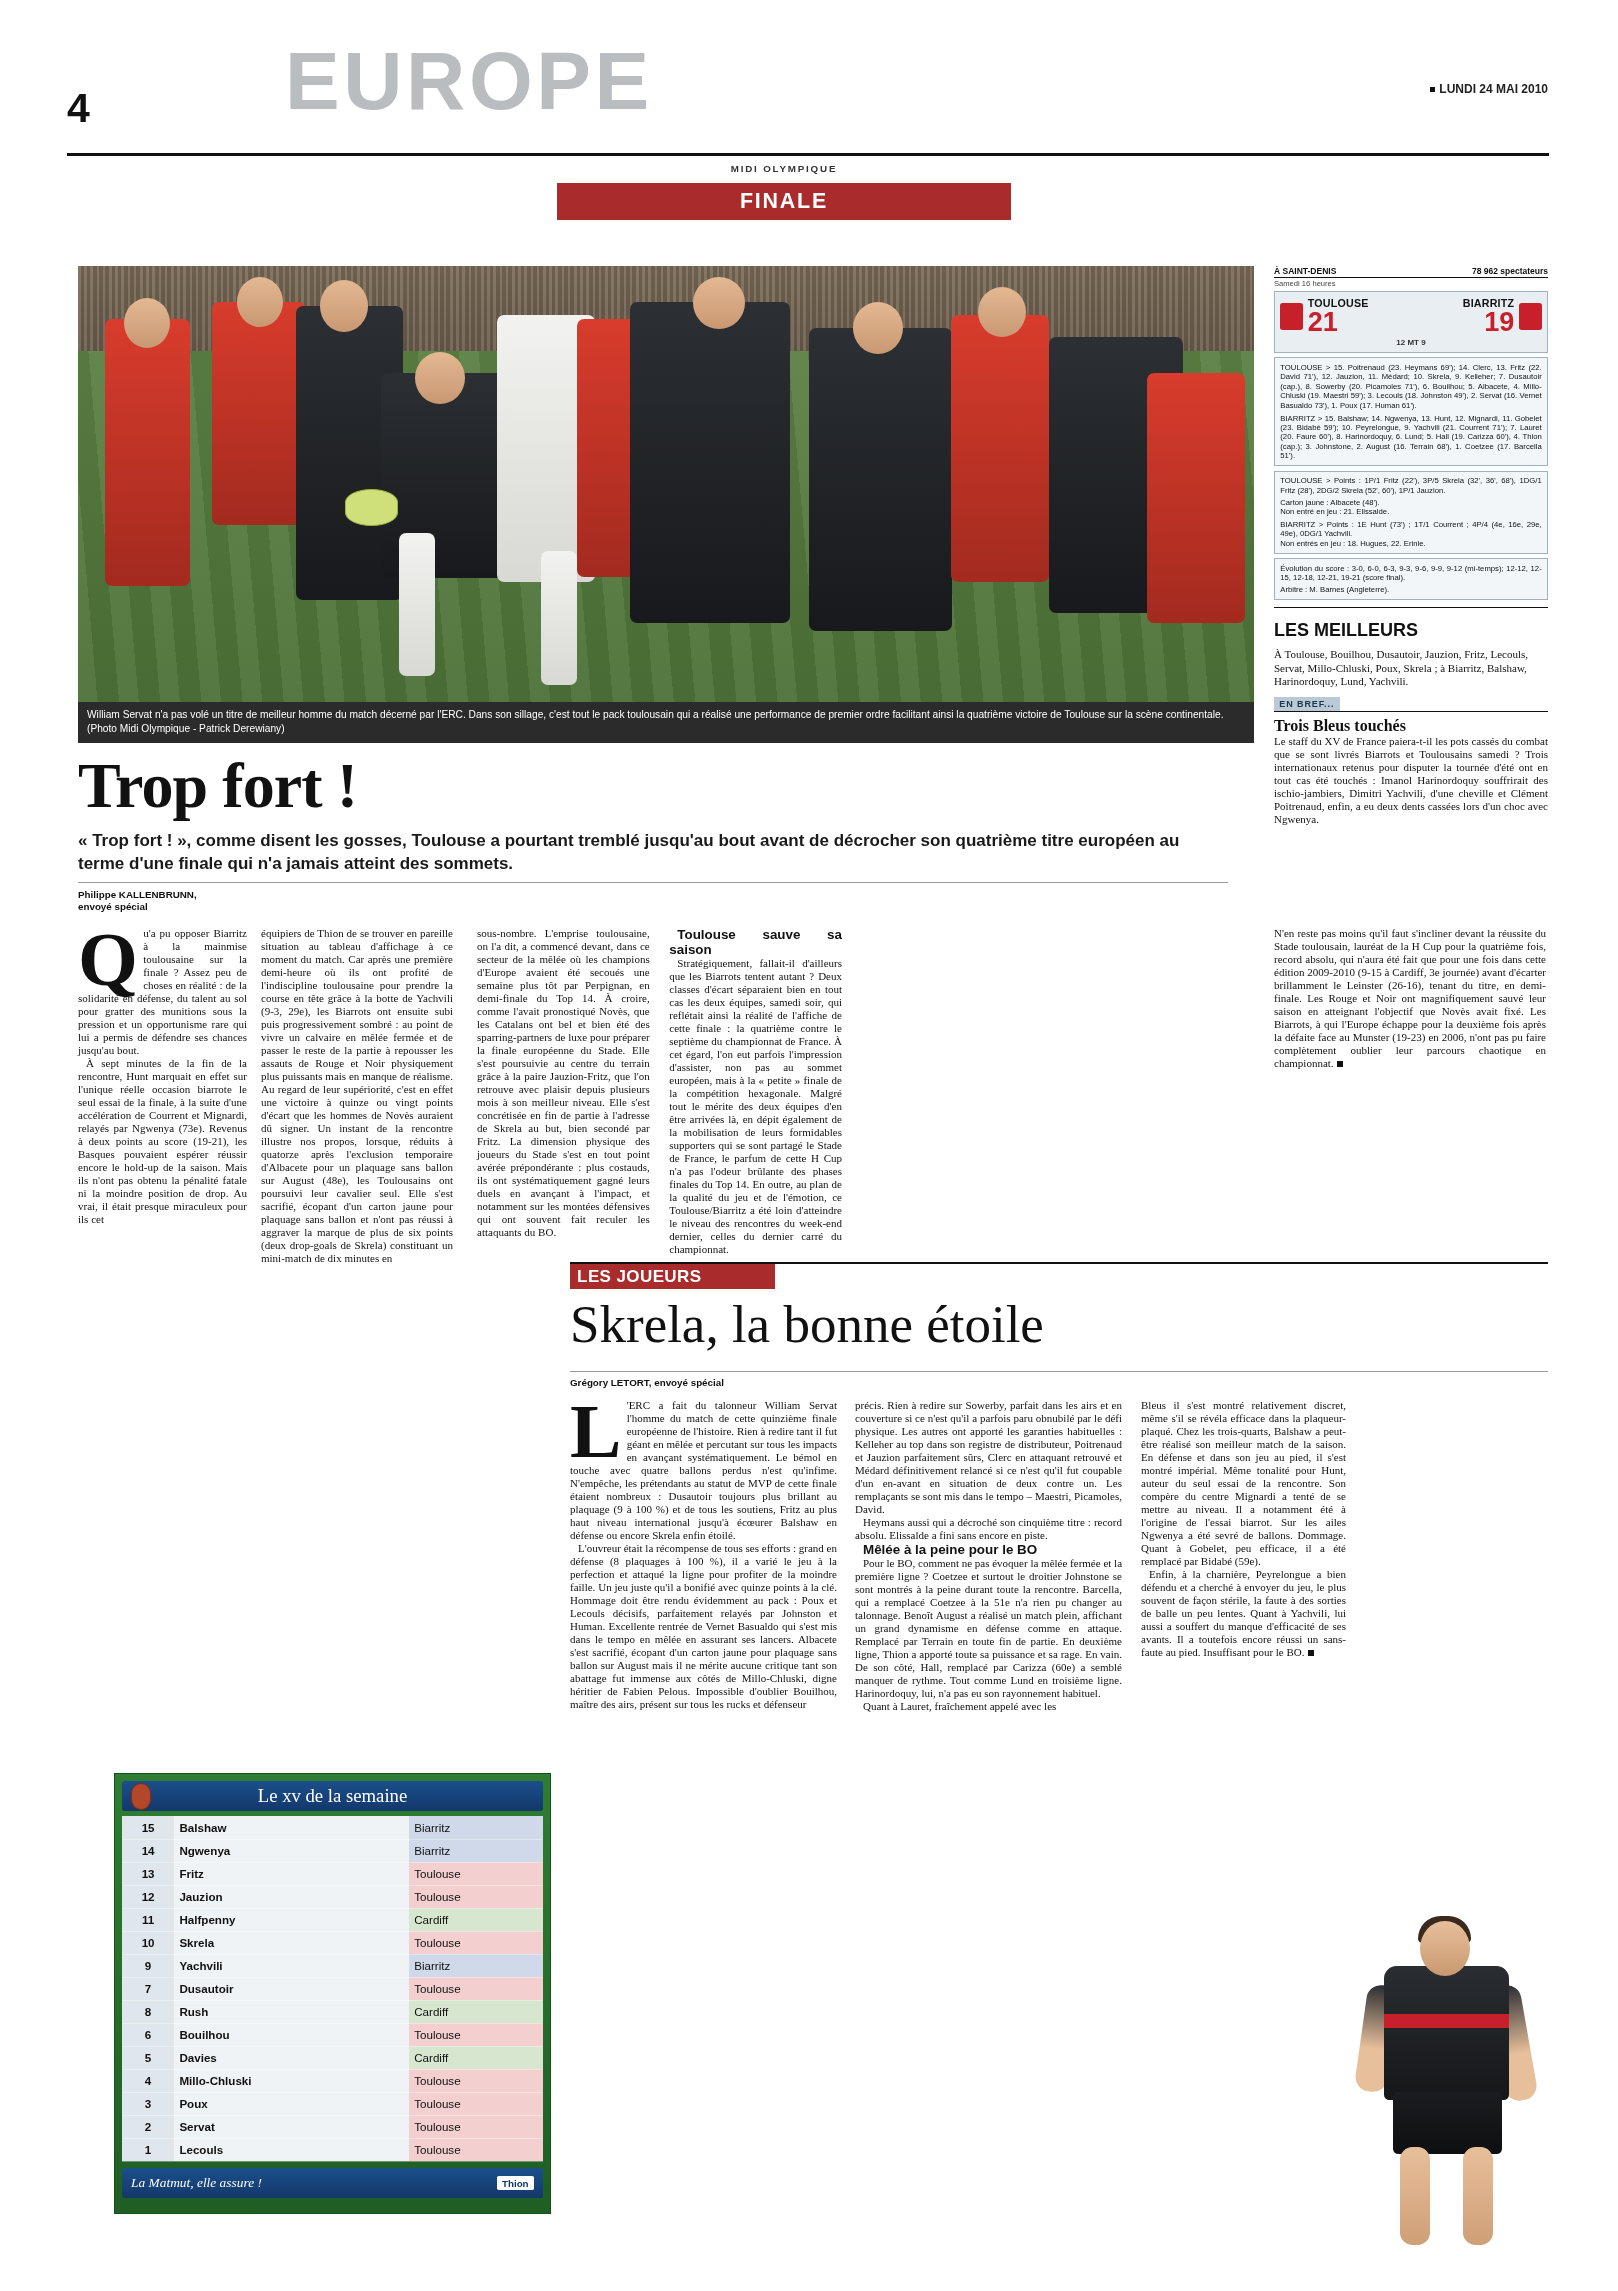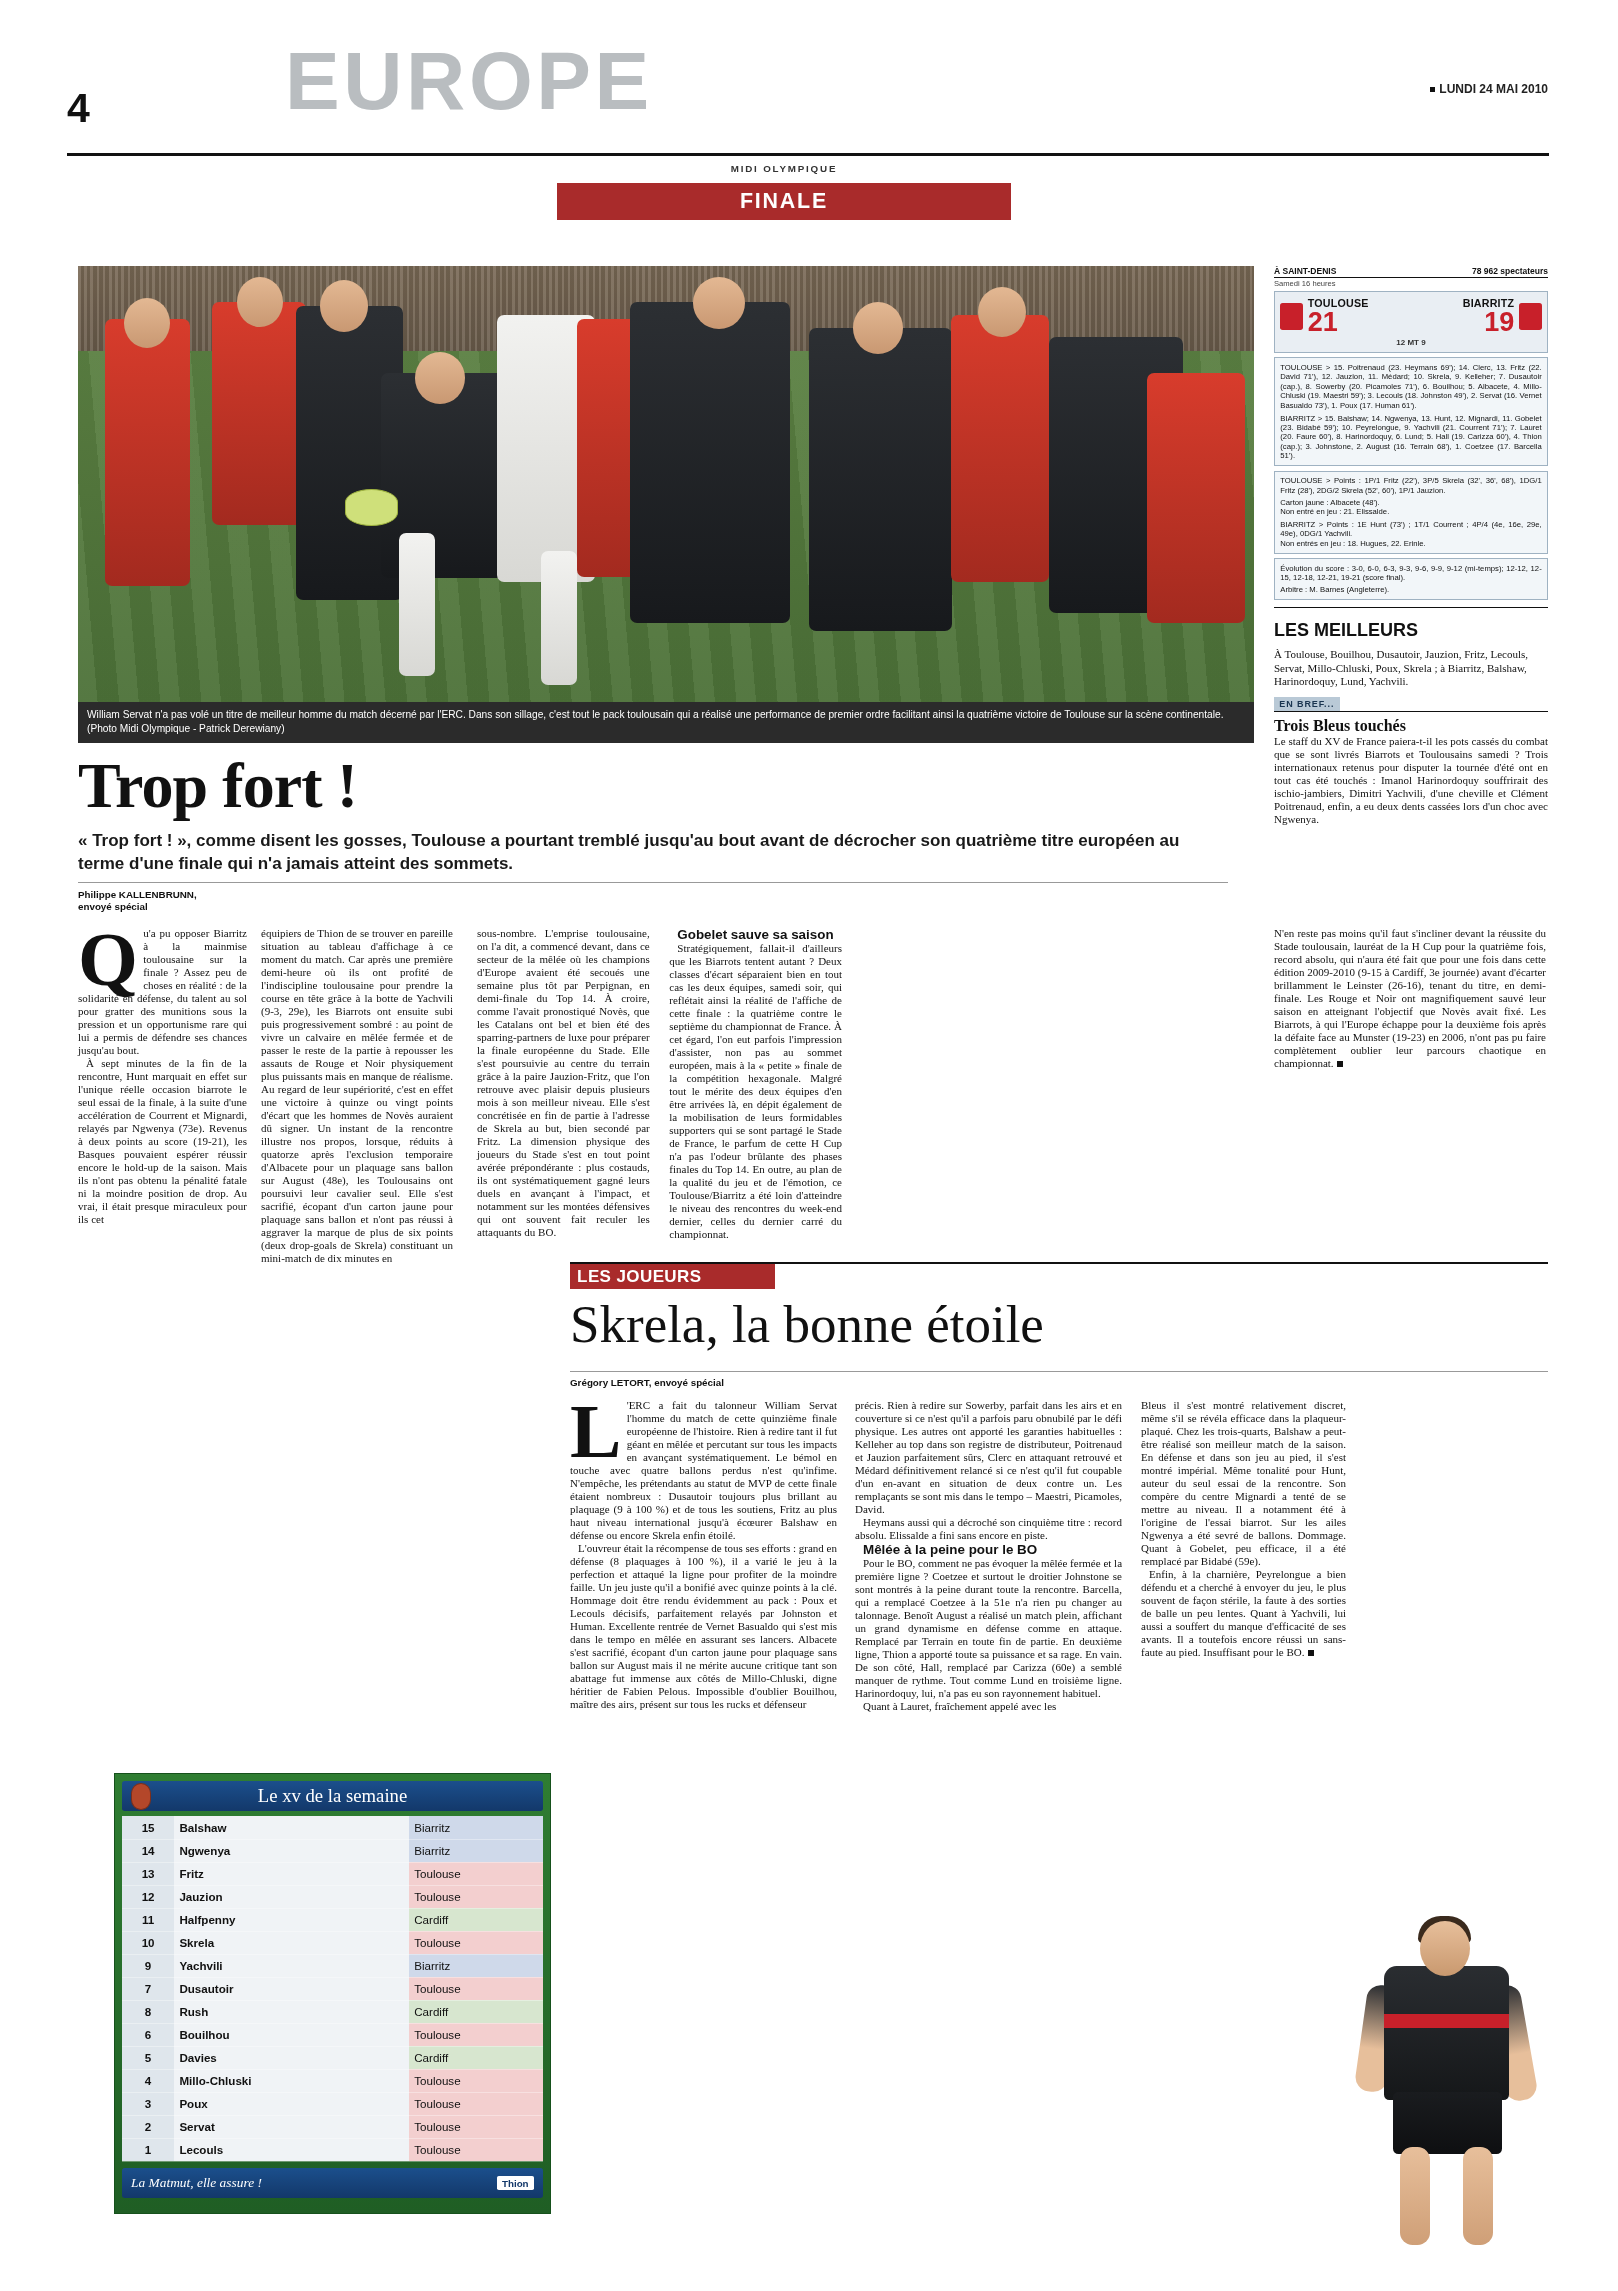--- a/index.html
+++ b/index.html
@@ -288,21 +288,21 @@
     <p>À sept minutes de la fin de la rencontre, Hunt marquait en effet sur l'unique réelle occasion biarrote le seul essai de la finale, à la suite d'une accélération de Courrent et Mignardi, relayés par Ngwenya (73e). Revenus à deux points au score (19-21), les Basques pouvaient espérer réussir encore le hold-up de la saison. Mais ils n'ont pas obtenu la pénalité fatale ni la moindre position de drop. Au vrai, il était presque miraculeux pour ils cet</p>
   </div>
 
   <div class="col" style="left:261px; top:927px; width:192px;">
     <p class="first">équipiers de Thion de se trouver en pareille situation au tableau d'affichage à ce moment du match. Car après une première demi-heure où ils ont profité de l'indiscipline toulousaine pour prendre la course en tête grâce à la botte de Yachvili (9-3, 29e), les Biarrots ont ensuite subi puis progressivement sombré : au point de vivre un calvaire en mêlée fermée et de passer le reste de la partie à repousser les assauts de Rouge et Noir physiquement plus puissants mais en manque de réalisme. Au regard de leur supériorité, c'est en effet une victoire à quinze ou vingt points d'écart que les hommes de Novès auraient dû signer. Un instant de la rencontre illustre nos propos, lorsque, réduits à quatorze après l'exclusion temporaire d'Albacete pour un plaquage sans ballon sur August (48e), les Toulousains ont poursuivi leur cavalier seul. Elle s'est sacrifié, écopant d'un carton jaune pour plaquage sans ballon et n'ont pas réussi à aggraver la marque de plus de six points (deux drop-goals de Skrela) con­stituant un mini-match de dix minutes en</p>
   </div>
 
   <div class="col" style="left:477px; top:927px; width:365px;">
     <div style="column-count:2; column-gap:19.6px;">
       <p class="first">sous-nombre. L'emprise toulousaine, on l'a dit, a commencé devant, dans ce secteur de la mêlée où les champions d'Europe avaient été secoués une semaine plus tôt par Perpignan, en demi-finale du Top 14. À croire, comme l'avait pronostiqué Novès, que les Catalans ont bel et bien été des sparring-partners de luxe pour préparer la finale européenne du Stade. Elle s'est poursuivie au centre du terrain grâce à la paire Jauzion-Fritz, que l'on retrouve avec plaisir depuis plusieurs mois à son meilleur niveau. Elle s'est concrétisée en fin de partie à l'adresse de Skrela au but, bien secondé par Fritz. La dimension physique des joueurs du Stade s'est en tout point avérée prépondérante : plus costauds, ils ont systématiquement gagné leurs duels en avançant à l'impact, et notamment sur les montées défensives qui ont souvent fait reculer les attaquants du BO.</p>
-      <p class="subhead">Gobelet sauve sa saison</p>
+      <p class="subhead">Toulouse sauve sa saison</p>
       <p>Stratégiquement, fallait-il d'ailleurs que les Biarrots tentent autant ? Deux classes d'écart séparaient bien en tout cas les deux équipes, samedi soir, qui reflétait ainsi la réalité de l'affiche de cette finale : la quatrième contre le septième du championnat de France. À cet égard, l'on eut parfois l'impression d'assister, non pas au sommet européen, mais à la « petite » finale de la compétition hexagonale. Malgré tout le mérite des deux équipes d'en être arrivées là, en dépit également de la mobilisation de leurs formidables supporters qui se sont partagé le Stade de France, le parfum de cette H Cup n'a pas l'odeur brûlante des phases finales du Top 14. En outre, au plan de la qualité du jeu et de l'émotion, ce Toulouse/Biarritz a été loin d'atteindre le niveau des rencontres du week-end dernier, celles du dernier carré du championnat.</p>
     </div>
   </div>
 
   <div class="col" style="left:1274px; top:927px; width:272px;">
     <p class="first"><span>N'en reste pas moins qu'il faut s'incliner devant la réussite du Stade toulousain, lauréat de la H Cup pour la quatrième fois, record absolu, qui n'aura été fait que pour une fois dans cette édition 2009-2010 (9-15 à Cardiff, 3e journée) avant d'écarter brillamment le Leinster (26-16), tenant du titre, en demi-finale. Les Rouge et Noir ont magnifiquement sauvé leur saison en atteignant l'objectif que Novès avait fixé. Les Biarrots, à qui l'Europe échappe pour la deuxième fois après la défaite face au Munster (19-23) en 2006, n'ont pas pu faire complètement oublier leur parcours chaotique en championnat.</span><span class="endsq"></span></p>
   </div>
 
   <div class="rail">
     <div class="rail-head">

